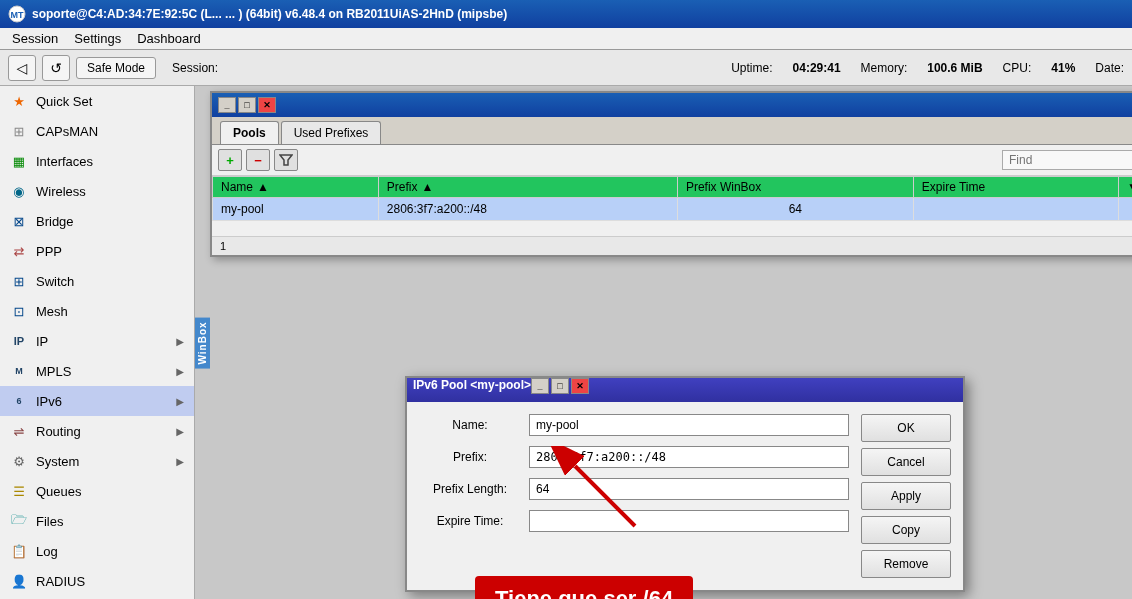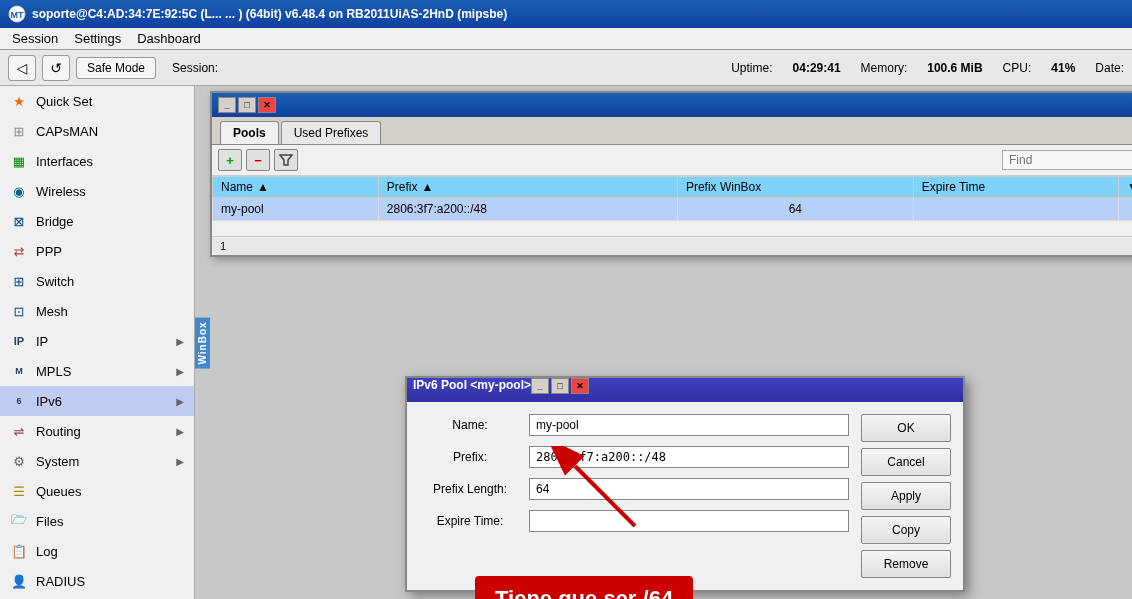--- a/index.html
+++ b/index.html
@@ -230,21 +230,21 @@
       width: 140px;
       color: #aaa;
     }
 
     .pool-table {
       width: 100%;
       border-collapse: collapse;
       font-size: 12px;
     }
     .pool-table th {
-      background: #7dd3fc;
+      background: #22c55e;
       border: 1px solid #ccc;
       padding: 3px 8px;
       text-align: left;
       font-weight: normal;
     }
     .pool-table td {
       border: 1px solid #ddd;
       padding: 4px 8px;
     }
     .pool-table tr.selected td {

